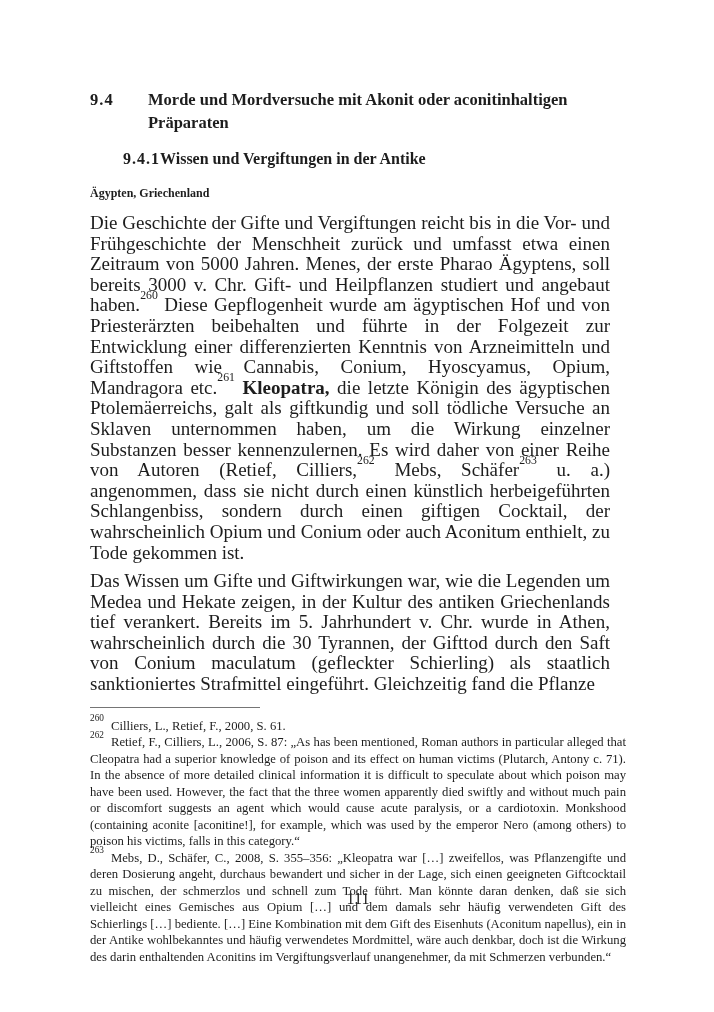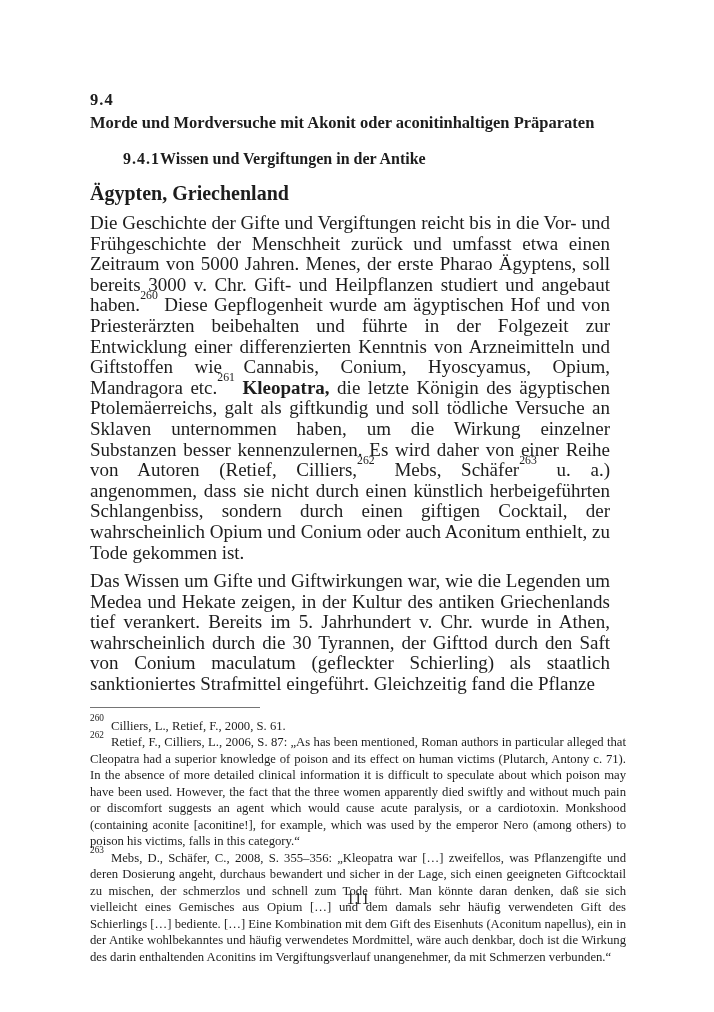--- a/index.html
+++ b/index.html
@@ -21,35 +21,34 @@
     left: 90px;
     top: 88px;
     width: 536px;
   }
   .h1 {
     display: flex;
     font-weight: bold;
     font-size: 16.5px;
     line-height: 23px;
     margin: 0 0 14px 0;
-    flex-direction: column;
   }
   .h1 .hnum { width: 58px; flex: none; letter-spacing: 1px; }
   .h2 {
     display: flex;
     font-weight: bold;
     font-size: 16px;
     line-height: 22px;
     margin: 0 0 13px 0;
     text-align: right;
   }
   .h2 .hnum { width: 70px; flex: none; letter-spacing: 1px; }
   .h3 {
     font-weight: bold;
-    font-size: 20px;
+    font-size: 12px;
     line-height: 21px;
     margin: 0 0 9px 0;
   }
   p.body {
     font-size: 19px;
     line-height: 20.6px;
     text-align: justify;
     margin: 0 16px 8px 0;
     hyphens: auto;
     -webkit-hyphens: auto;

